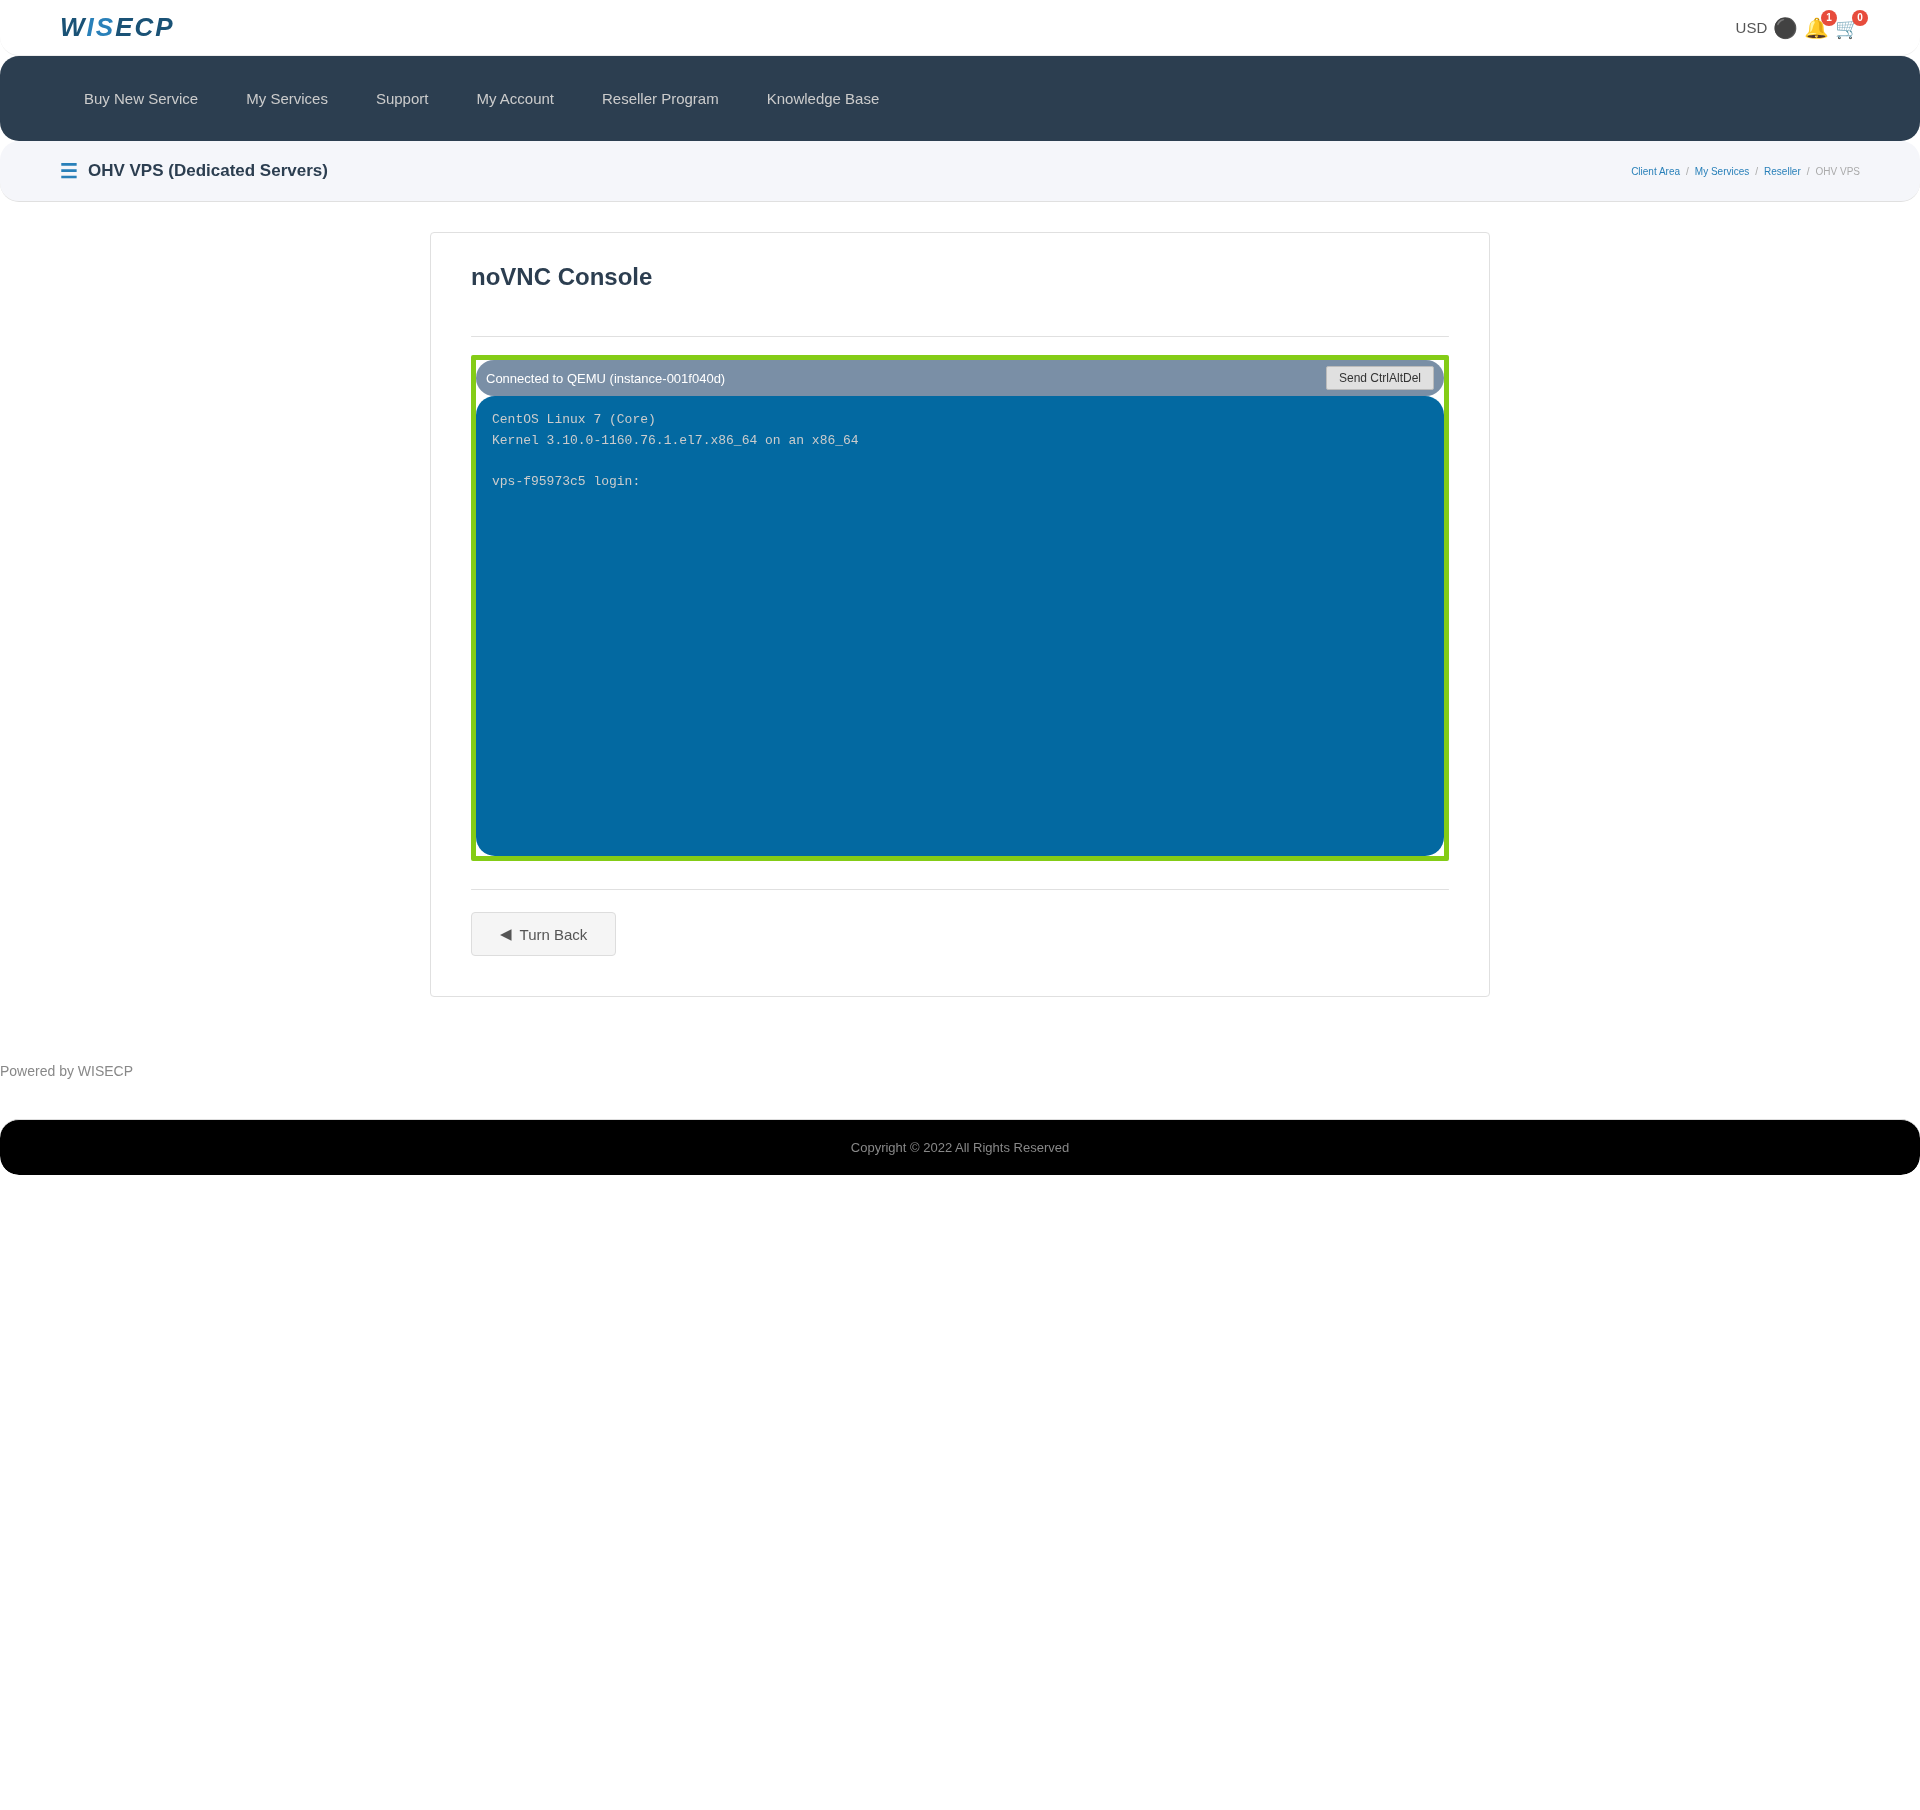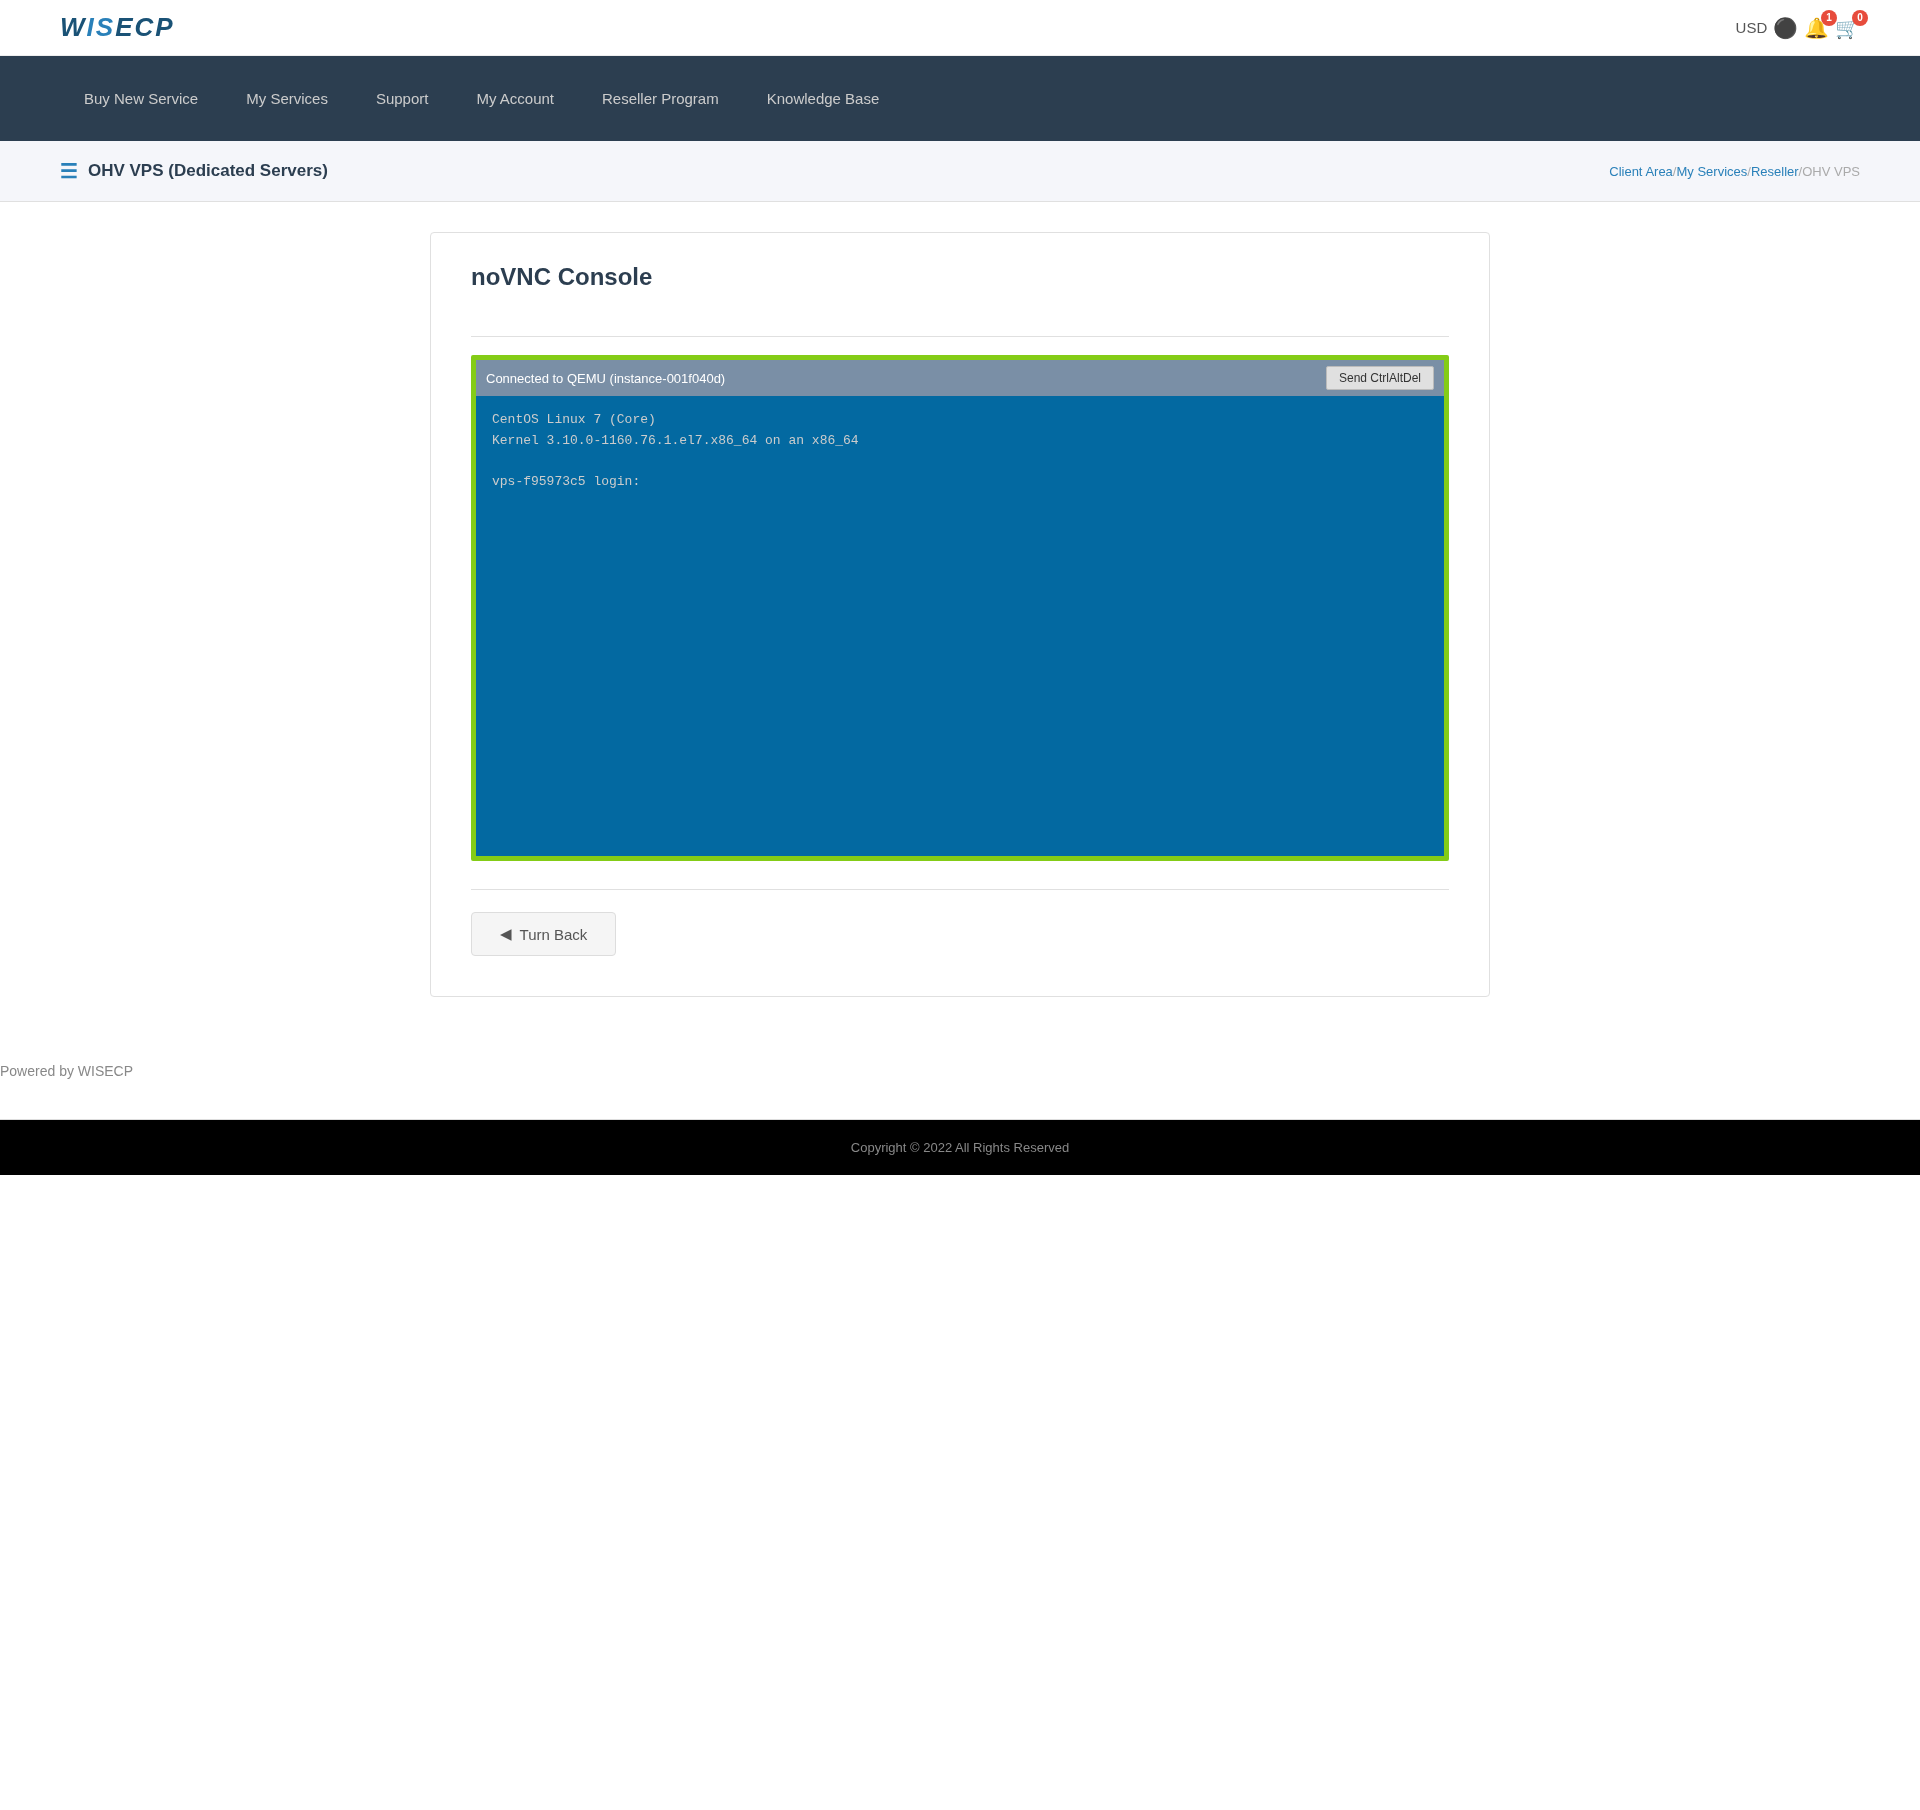--- a/index.html
+++ b/index.html
@@ -1,15 +1,15 @@
 <!DOCTYPE html>
 <html><head>
   <meta charset="utf-8">
   <style>
-    * { margin: 0; padding: 0; box-sizing: border-box; }
+    * { margin: 0; padding: 0; box-sizing: border-box; border-radius: 19px; }
     body { font-family: 'Segoe UI', Arial, sans-serif; background: #fff; color: #333; font-size: 15px; }
 
     
     .top-header {
       display: flex;
       align-items: center;
       justify-content: space-between;
       padding: 12px 60px;
       background: #fff;
       border-bottom: 1px solid #eee;
@@ -87,21 +87,22 @@
       font-size: 17px;
       font-weight: 600;
     }
     .page-title-icon {
       color: #2980b9;
       font-size: 20px;
     }
     .breadcrumb {
       display: flex;
       align-items: center;
-      font-size: 13px;
+      gap: 6px;
+      font-size: 10px;
       color: #777;
     }
     .breadcrumb a { color: #2980b9; text-decoration: none; }
     .breadcrumb span { color: #aaa; }
 
     
     .main-content {
       max-width: 1060px;
       margin: 30px auto;
       background: #fff;

